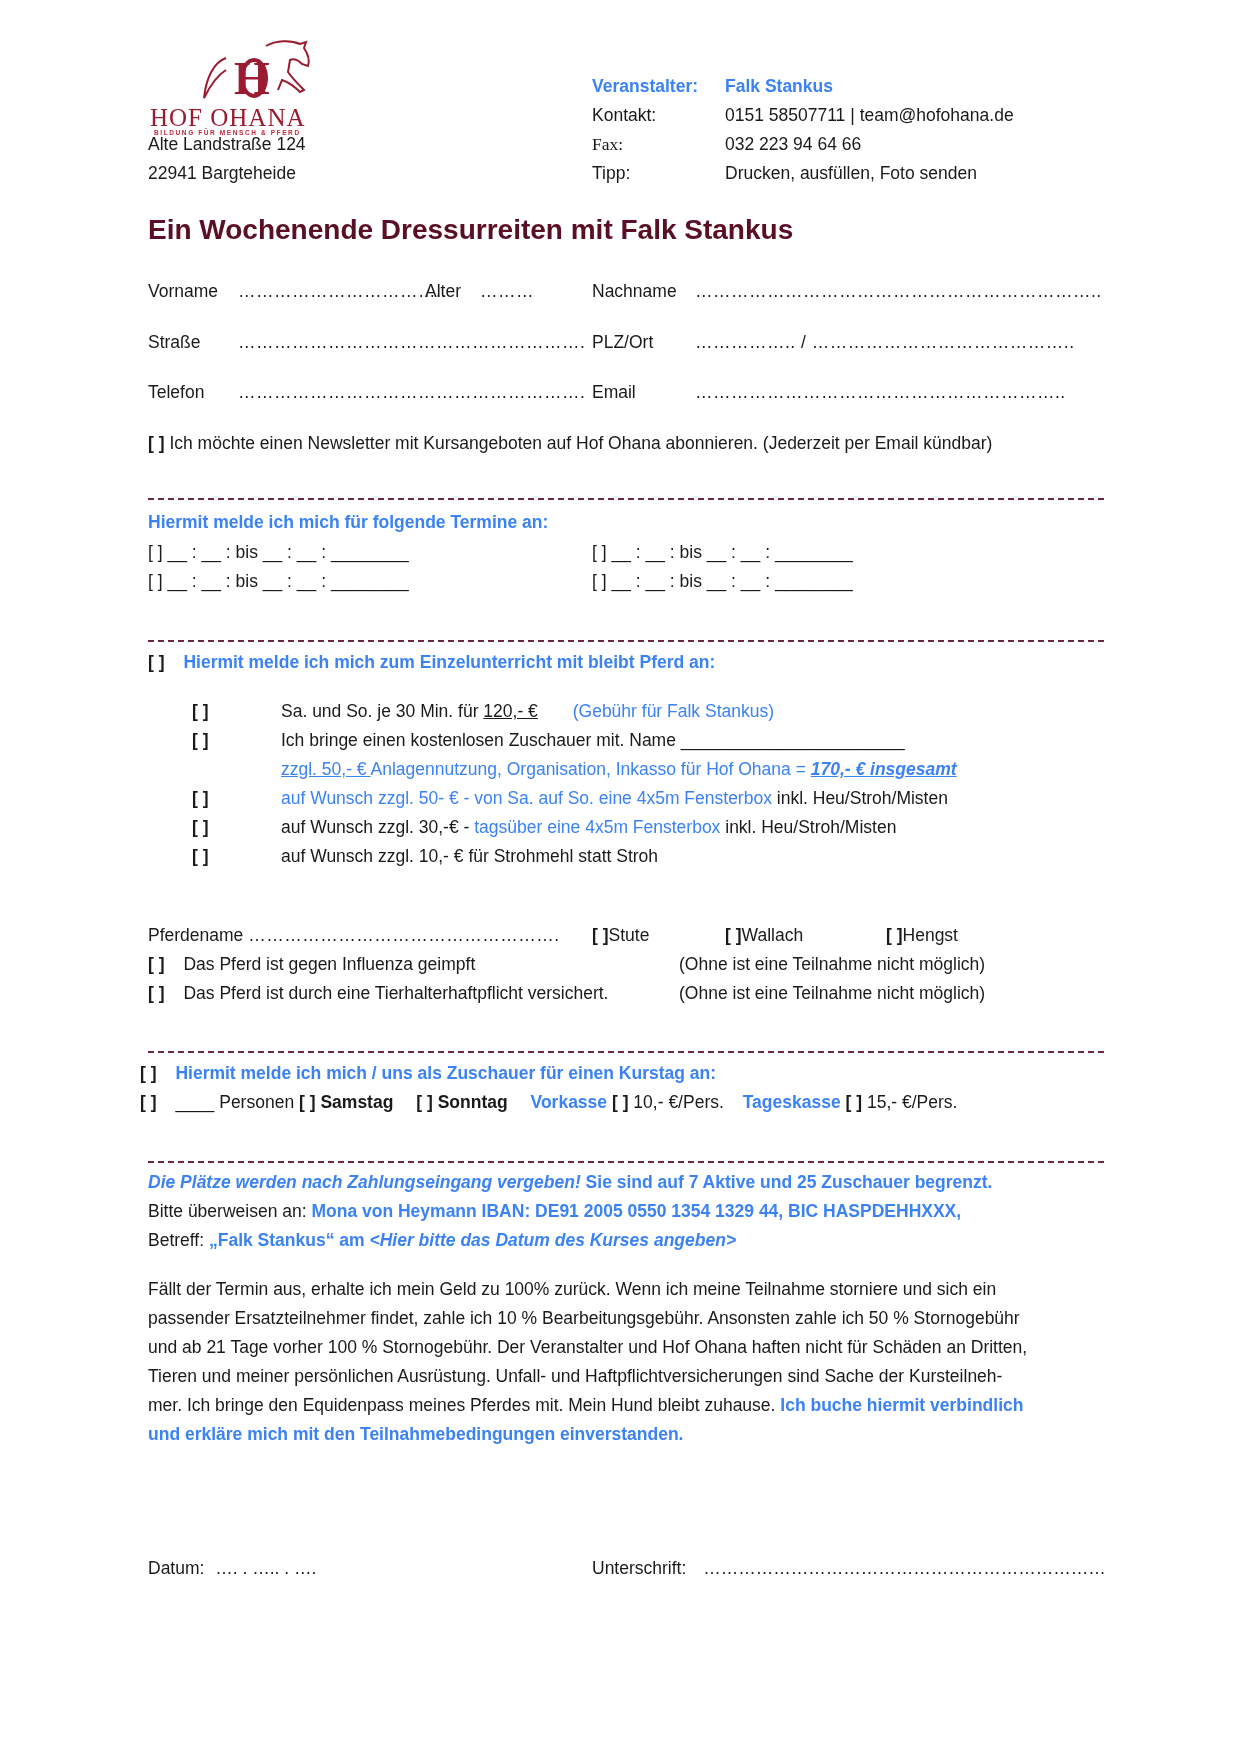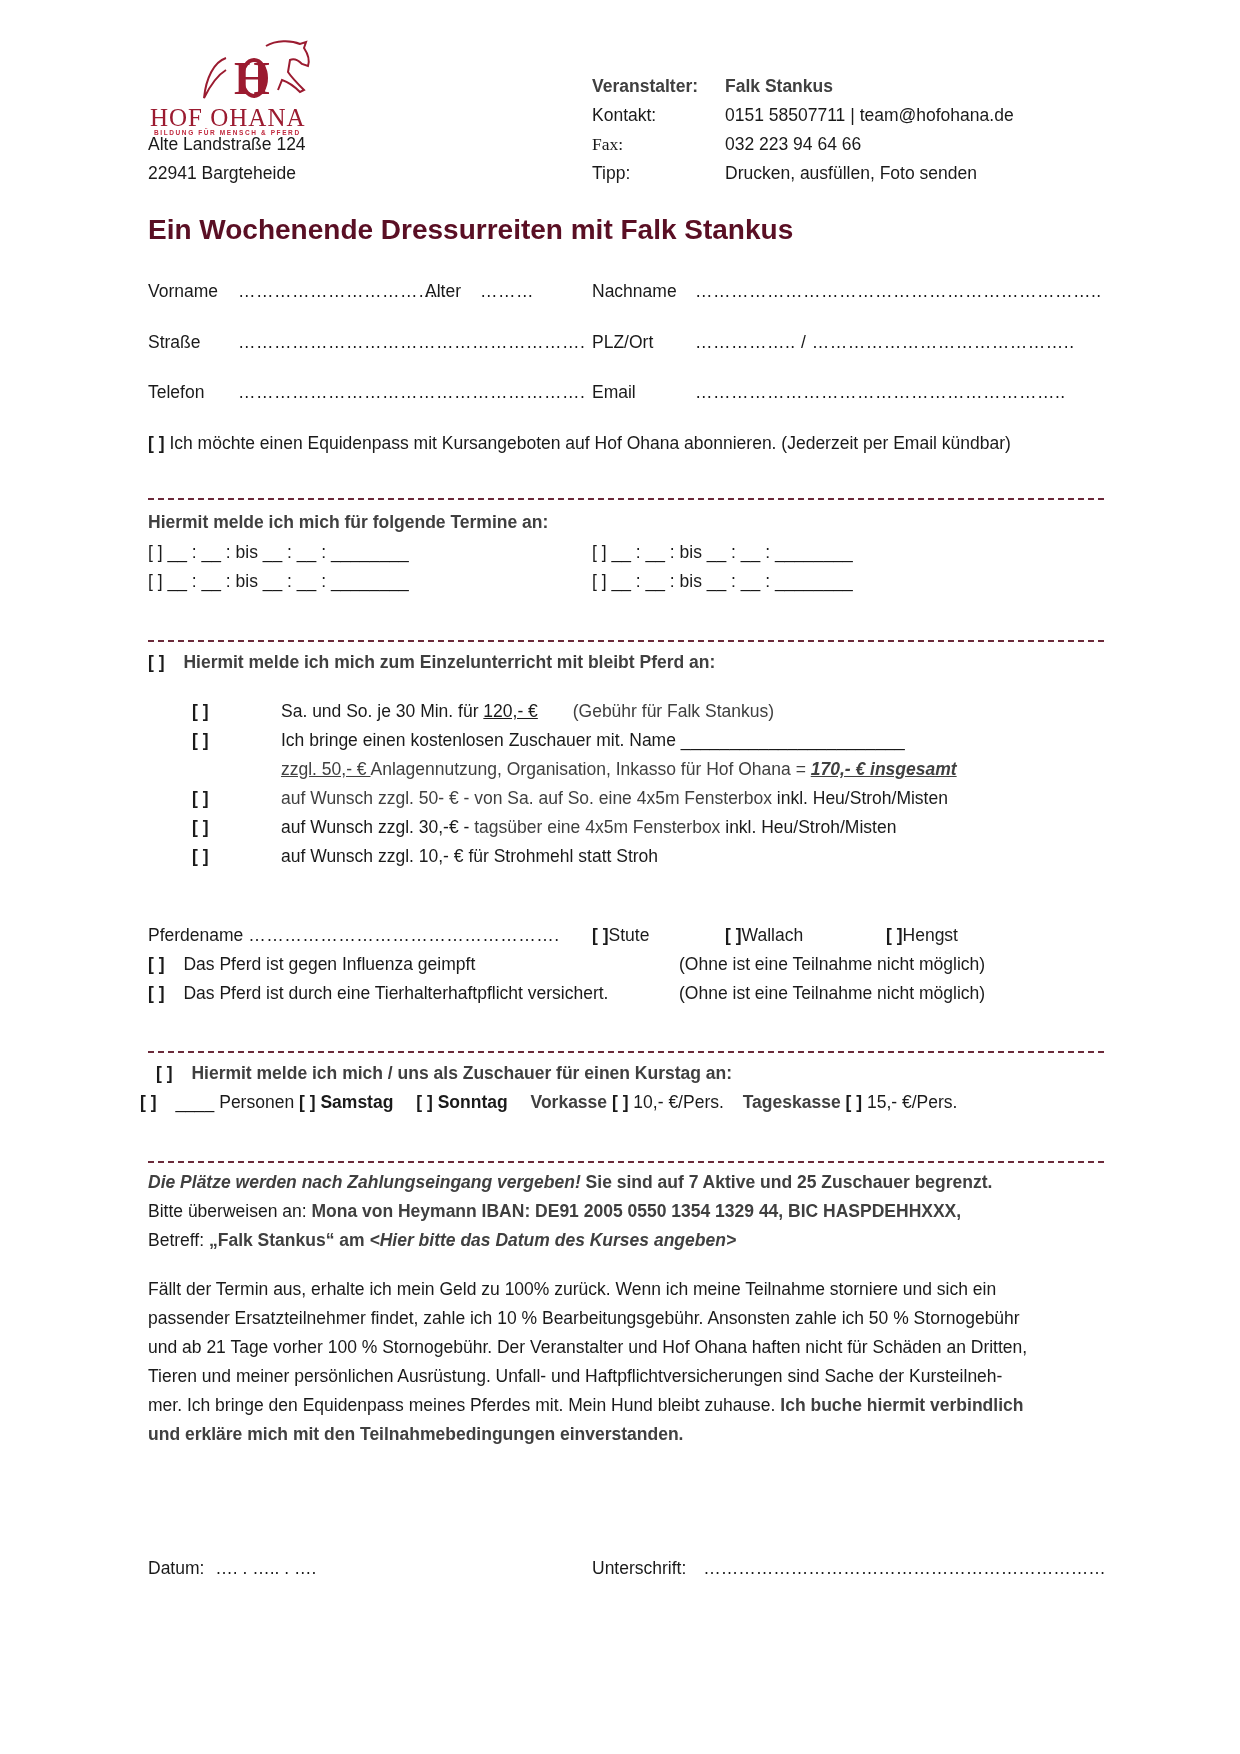--- a/index.html
+++ b/index.html
@@ -1,19 +1,19 @@
 <!DOCTYPE html>
 <html><head>
 <meta charset="utf-8">
 <style>
   * { box-sizing: border-box; margin: 0; padding: 0; }
   html, body { width: 1240px; height: 1754px; background: #ffffff; }
   body { font-family: "Liberation Sans", sans-serif; color: #1a1a1a; font-size: 17.5px; position: relative; overflow: hidden; }
   .abs { position: absolute; white-space: nowrap; }
-  .maroon { color: #404040; }
+  .maroon { color: #3b82f6; }
   .b { font-weight: bold; }
   .i { font-style: italic; }
   .u { text-decoration: underline; }
   .dots { letter-spacing: 0.5px; }
   .rule { position: absolute; left: 148px; width: 956px; height: 0; border-top: 2px dashed #6b2a3a; }
 
   
   .logo { position: absolute; left: 148px; top: 38px; width: 170px; height: 95px; }
   .logo-mark { position: absolute; left: 48px; top: 0; width: 120px; height: 72px; }
   .logo-name { position: absolute; left: 2px; top: 66px; font-family: "Liberation Serif", serif; font-size: 25px; color: #9b1b30; letter-spacing: 1px; }
@@ -63,21 +63,21 @@
 <div class="abs" style="left:592px; top:332px;">PLZ/Ort</div>
 <div class="abs dots" style="left:695px; top:332px;">…………….. / ……………………………………..</div>
 
 <div class="abs" style="left:148px; top:382px;">Telefon</div>
 <div class="abs dots" style="left:238px; top:382px;">………………………………………………….</div>
 <div class="abs" style="left:592px; top:382px;">Email</div>
 <div class="abs dots" style="left:695px; top:382px;">……………………………………………………..</div>
 
 <div class="abs" style="left:148px; top:433px;">
   <span class="cb">[  ]</span>
-  <span>Ich möchte einen Equidenpass mit Kursangeboten auf Hof Ohana abonnieren. (Jederzeit per Email kündbar)</span>
+  <span>Ich möchte einen Newsletter mit Kursangeboten auf Hof Ohana abonnieren. (Jederzeit per Email kündbar)</span>
 </div>
 
 <div class="rule" style="top:498px;"></div>
 
 <div class="abs maroon b" style="left:148px; top:512px;">Hiermit melde ich mich für folgende Termine an:</div>
 <div class="abs" style="left:148px; top:542px;">[  ]  __ : __ :  bis  __ : __ :  ________</div>
 <div class="abs" style="left:592px; top:542px;">[  ]  __ : __ :  bis  __ : __ :  ________</div>
 <div class="abs" style="left:148px; top:571px;">[  ]  __ : __ :  bis  __ : __ :  ________</div>
 <div class="abs" style="left:592px; top:571px;">[  ]  __ : __ :  bis  __ : __ :  ________</div>
 
@@ -134,21 +134,21 @@
 <div class="abs" style="left:679px; top:954px;">(Ohne ist eine Teilnahme nicht möglich)</div>
 
 <div class="abs" style="left:148px; top:983px;">
   <span class="cb">[  ]</span>
   <span style="margin-left:14px;">Das Pferd ist durch eine Tierhalterhaftpflicht versichert.</span>
 </div>
 <div class="abs" style="left:679px; top:983px;">(Ohne ist eine Teilnahme nicht möglich)</div>
 
 <div class="rule" style="top:1051px;"></div>
 
-<div class="abs" style="left:156px; top:1063px;text-align:right;">
+<div class="abs" style="left:140px; top:1063px;text-align:right;">
   <span class="cb">[  ]</span>
   <span class="maroon b" style="margin-left:14px;">Hiermit melde ich mich / uns als Zuschauer für einen Kurstag an:</span>
 </div>
 <div class="abs" style="left:140px; top:1092px;">
   <span class="cb">[  ]</span>
   <span style="margin-left:14px;">____</span>
   <span>Personen</span>
   <span class="cb">[  ]</span>
   <span class="b">Samstag</span>
   <span class="cb" style="margin-left:18px;">[  ]</span>

